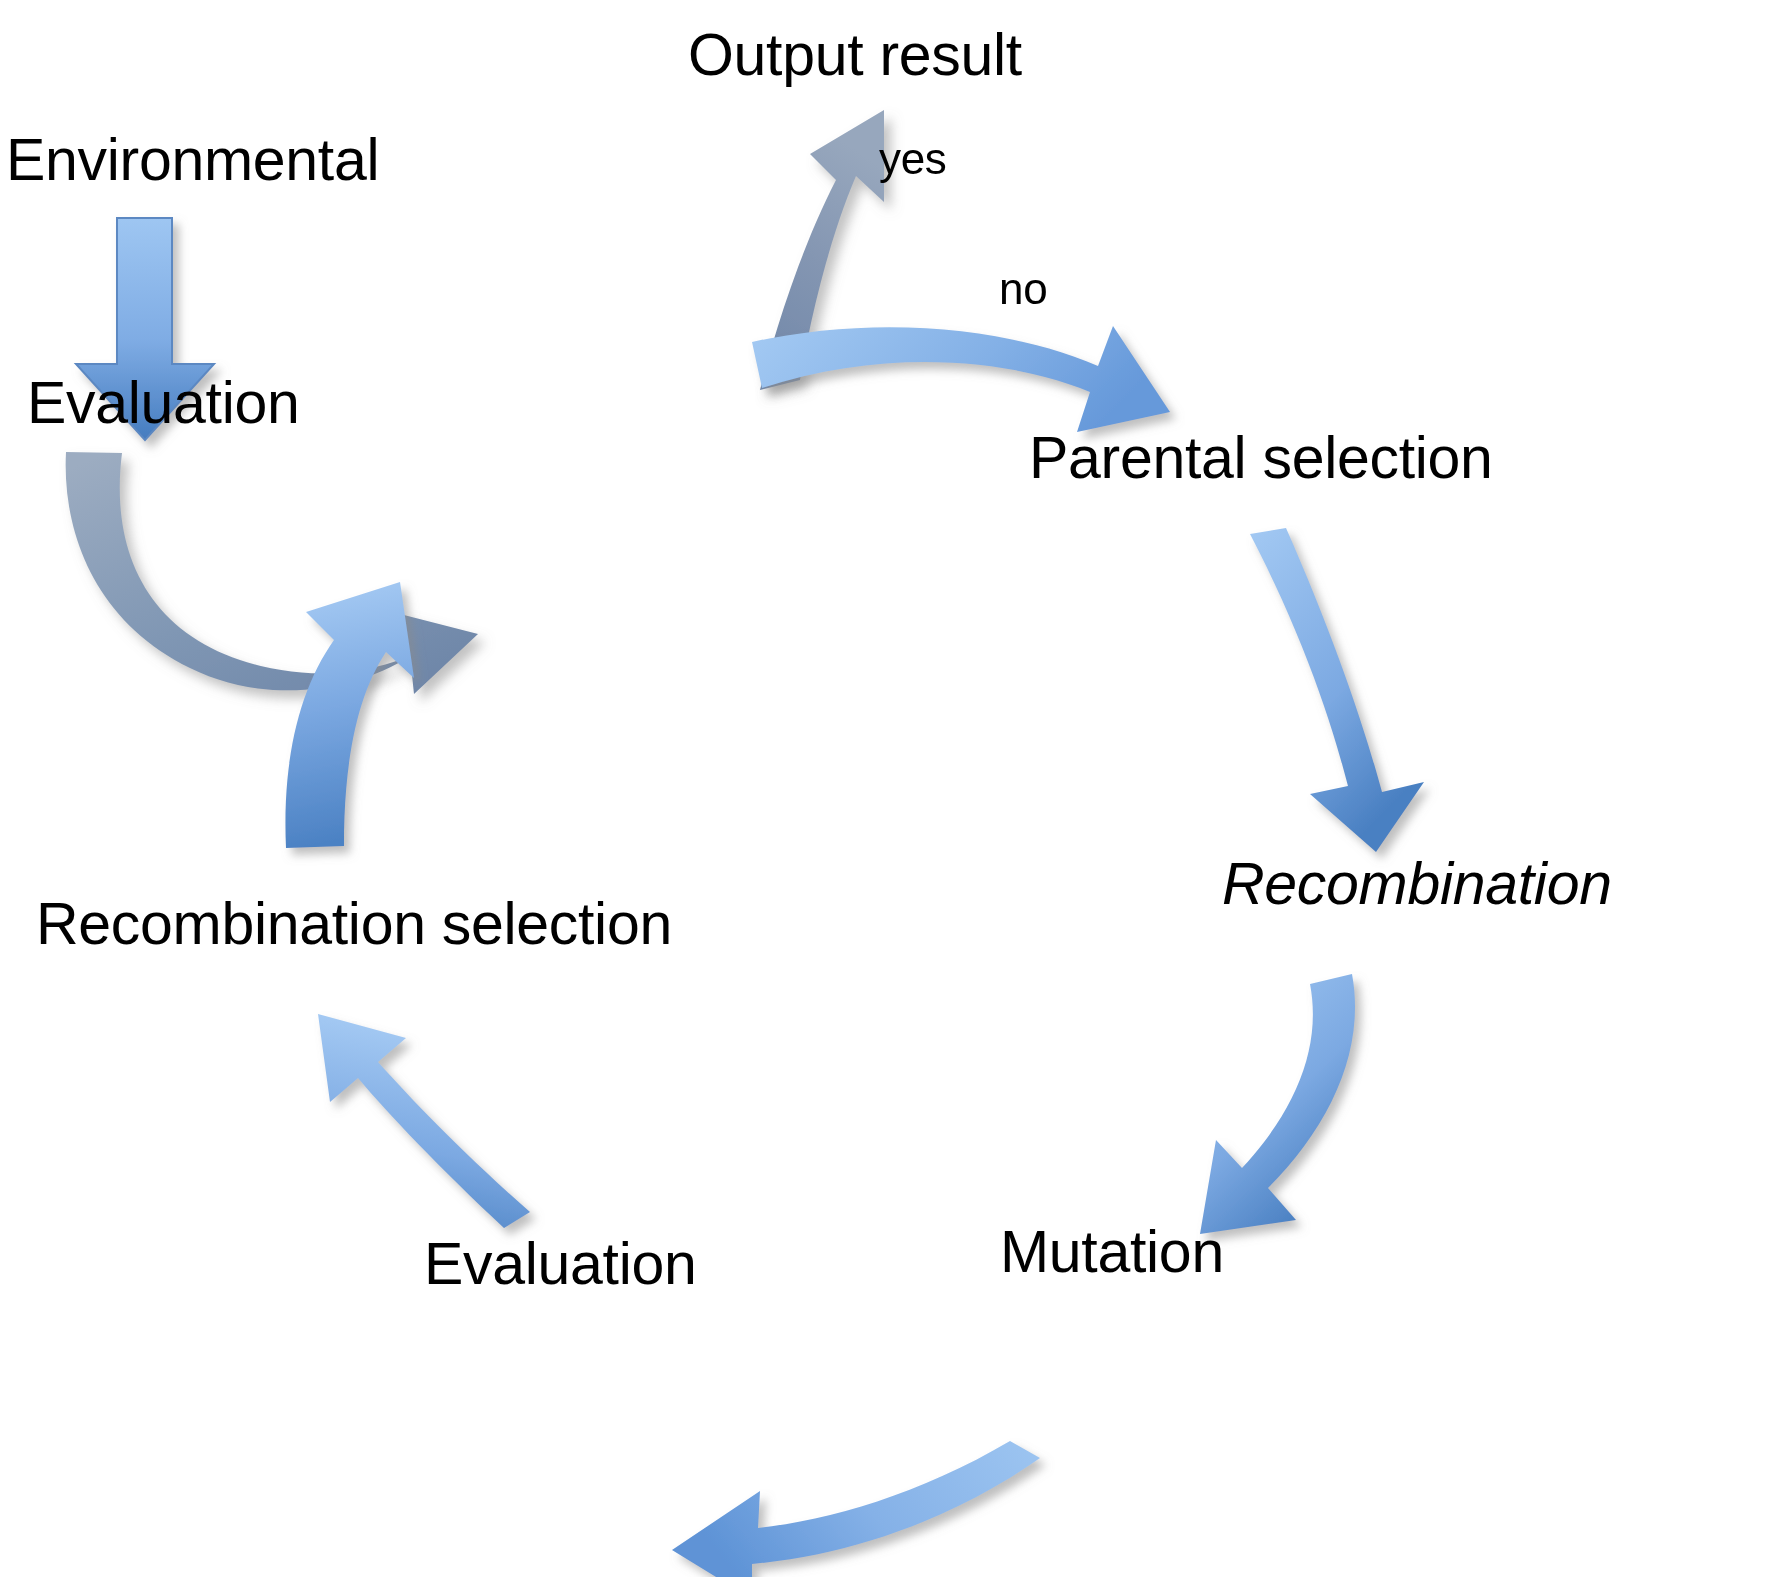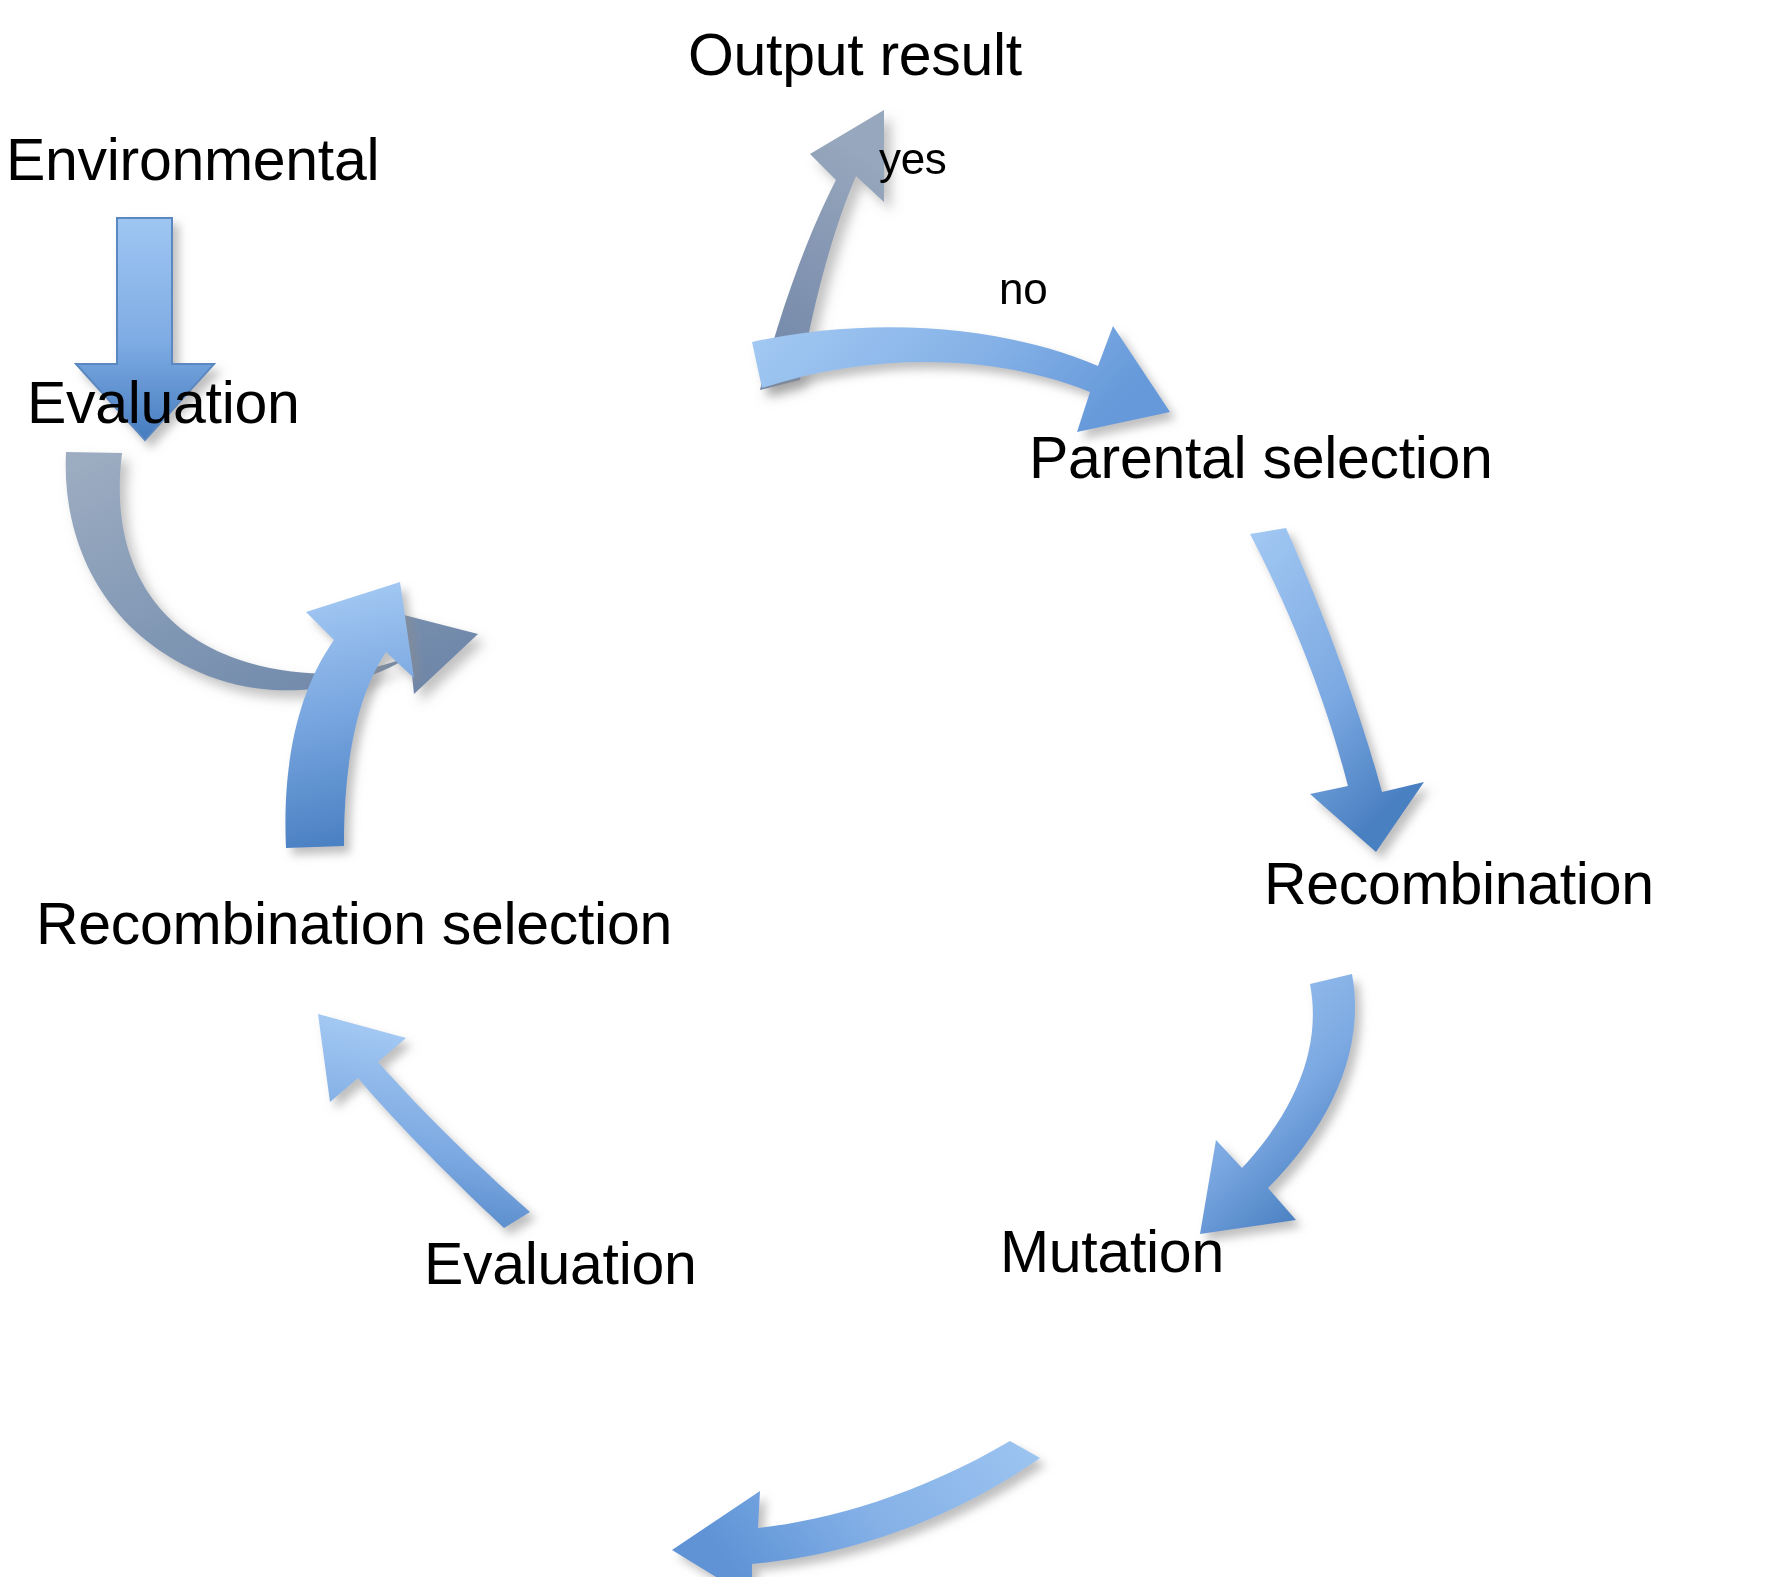--- a/index.html
+++ b/index.html
@@ -36,21 +36,21 @@
   .lbl-small { font-size: 44px; }
 
   
   #lbl-output-result      { left: 688px;  top: -3px;   }
   #lbl-yes                { left: 879px;  top: 108px;  }
   #lbl-no                 { left: 999px;  top: 238px; text-align: right;  }
   #lbl-initialization     { left: 6px;    top: 102px;  }
   #lbl-parental-selection { left: 1029px; top: 400px;  }
   #lbl-evaluation-top     { left: 27px;   top: 345px;  }
   #lbl-termination        { left: 391px;  top: 364px;  text-align: center; width: 276px; }
-  #lbl-recombination      { left: 1264px; top: 826px;  }
+  #lbl-recombination      { left: 1222px; top: 826px; font-style: italic;  }
   #lbl-environmental      { left: 36px;   top: 866px;  }
   #lbl-mutation           { left: 1000px; top: 1194px; }
   #lbl-evaluation-bottom  { left: 424px;  top: 1206px; }
 </style>
 </head>
 <body>
 
 <div id="canvas">
 
   <svg id="svg-layer" viewBox="0 0 1782 1577">

